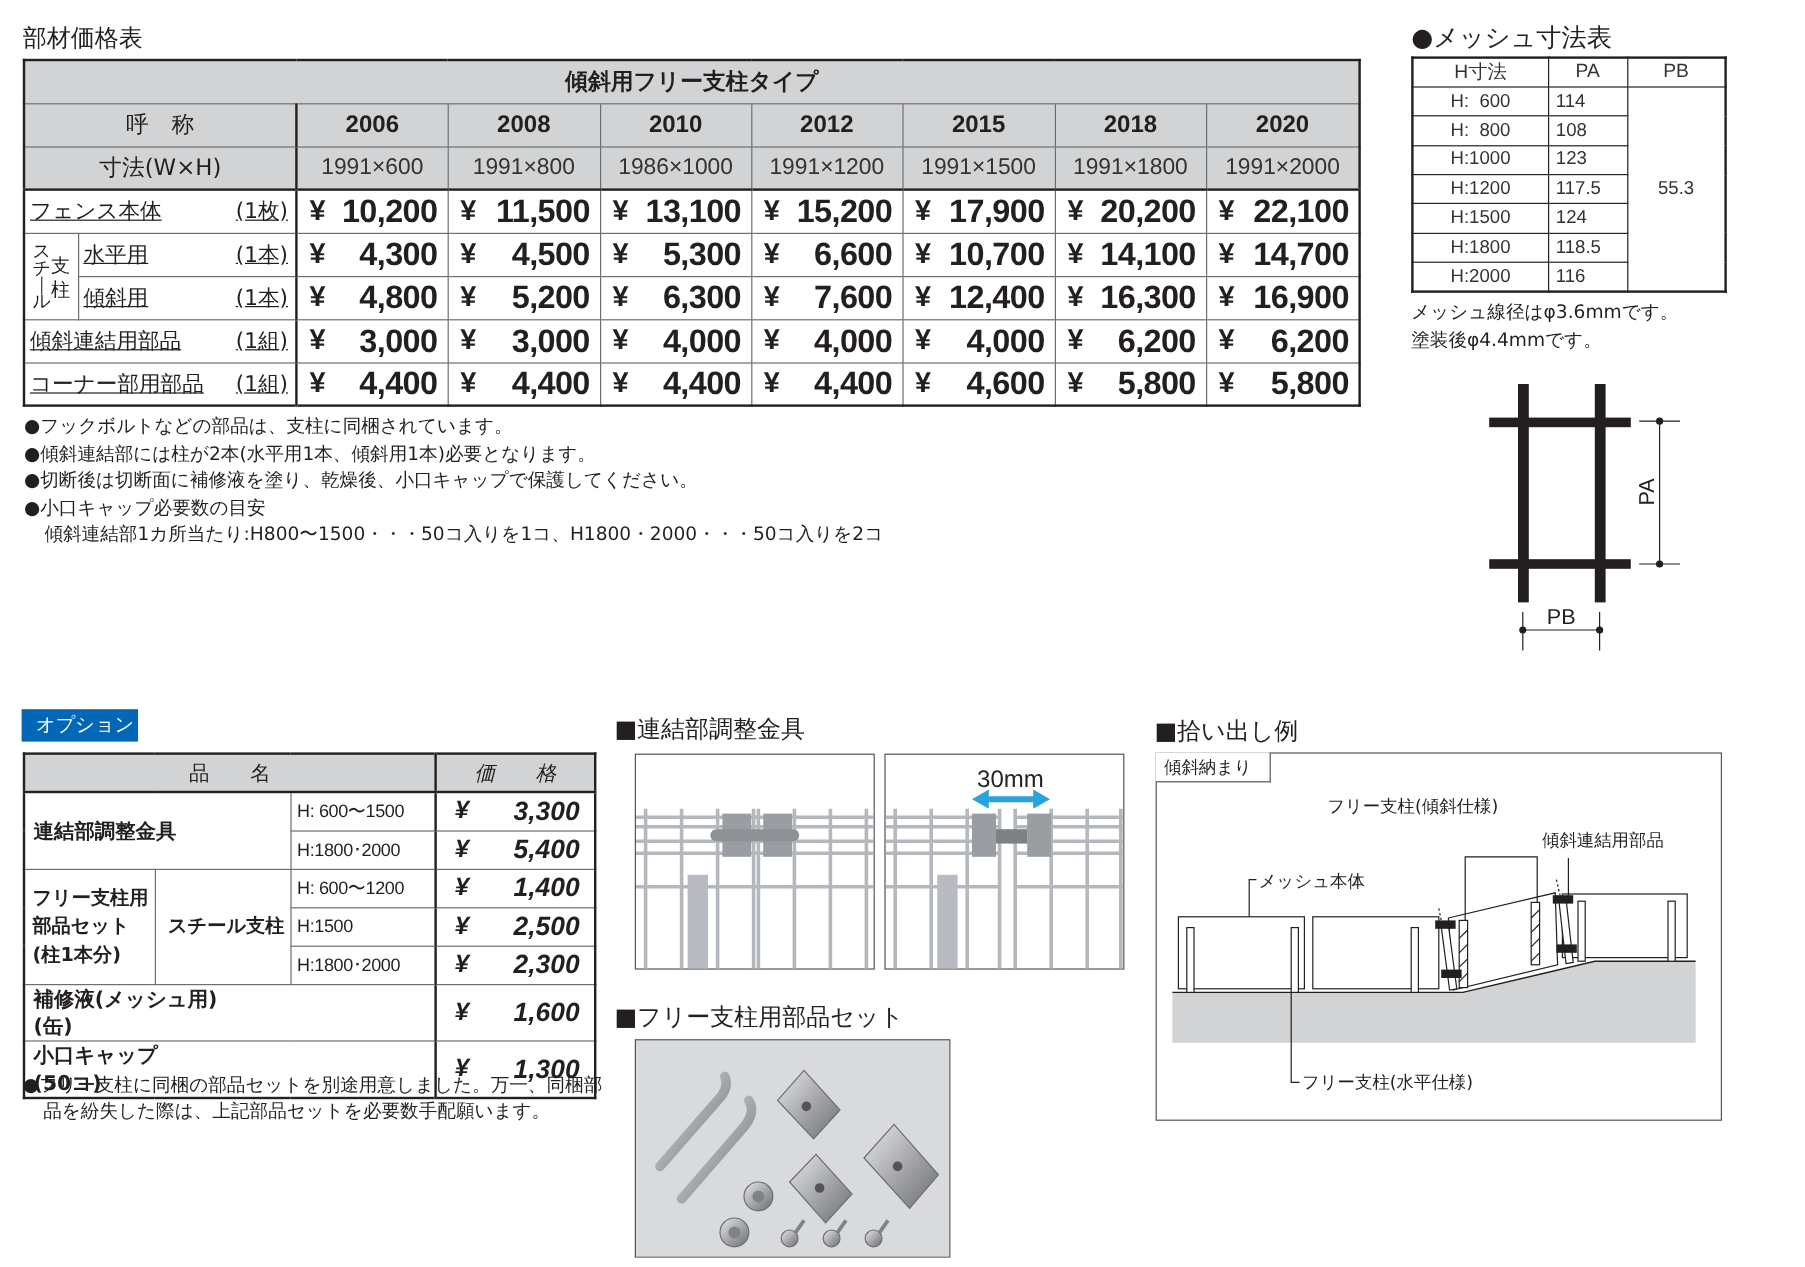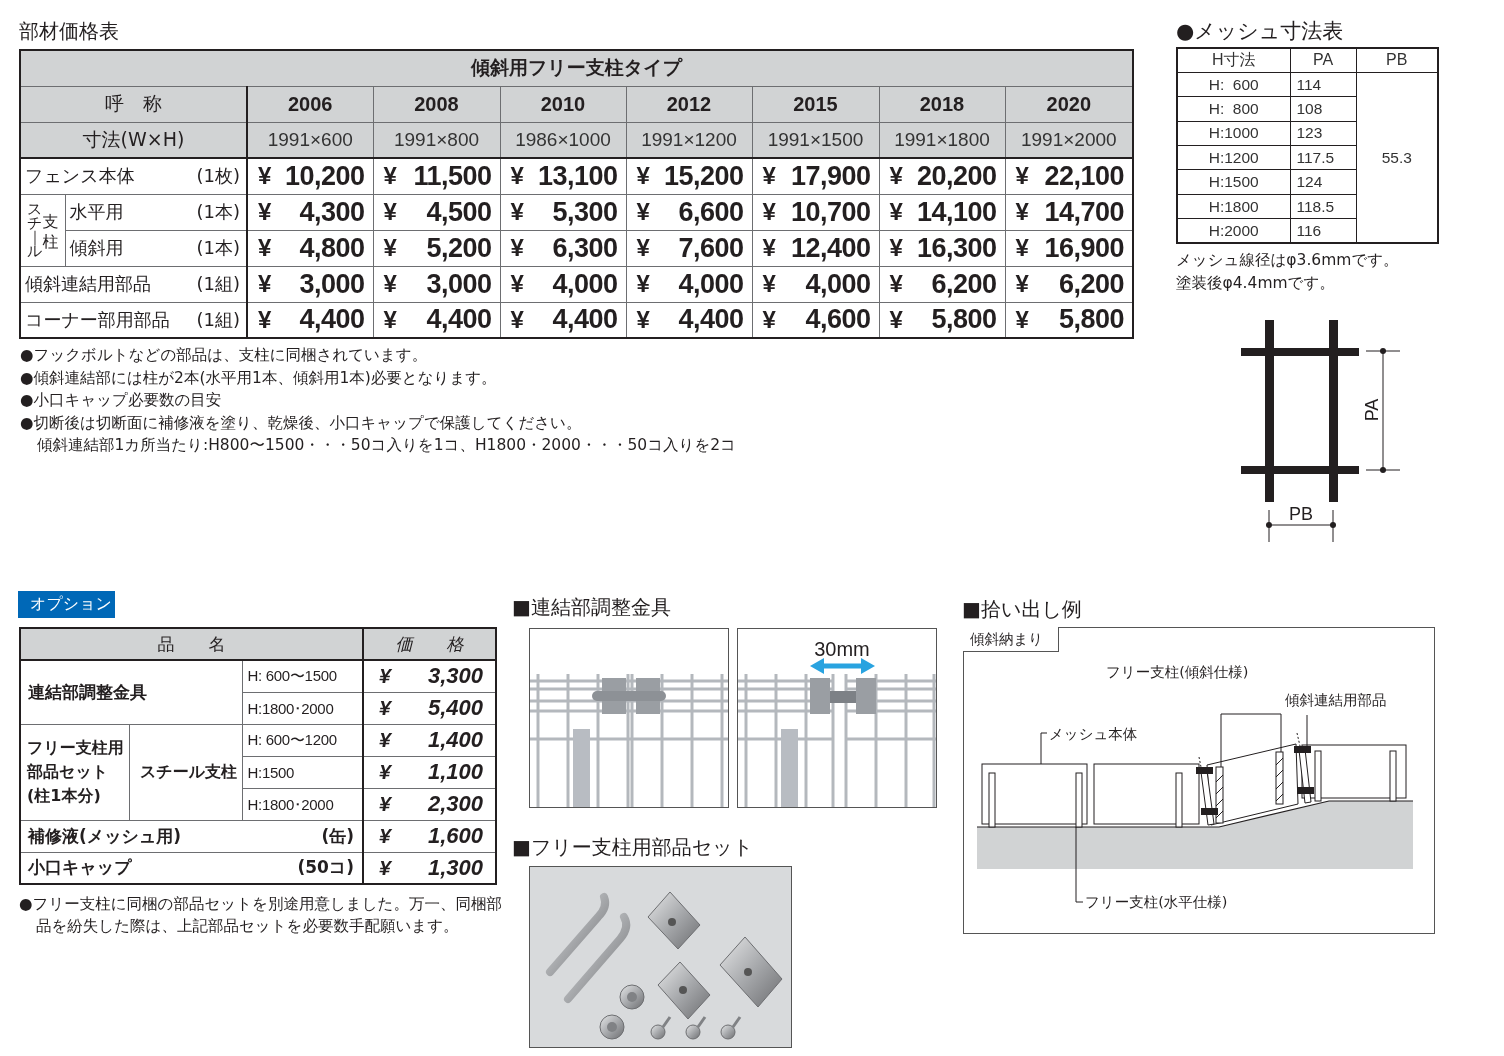--- a/index.html
+++ b/index.html
@@ -12,21 +12,21 @@
   #main-title { left: 19px; top: 18px; font-size: 20px; letter-spacing: 0px; }
   table.price { position: absolute; left: 19px; top: 49px; width: 1113px; border-collapse: collapse; border: 2.5px solid #231f20; table-layout: fixed; }
   table.price td { border: 1px solid #6d6e71; height: 36px; padding: 0; vertical-align: middle; }
   table.price tr.r-type td { height: 36px; font-weight: bold; }
   table.price .gray { background: #d1d3d4; }
   table.price .hdr { text-align: center; font-size: 19px; }
   table.price .year { text-align: center; font-size: 20px; font-weight: bold; font-family: "Liberation Sans", sans-serif; }
   table.price .size { text-align: center; font-size: 19px; font-family: "Liberation Sans", sans-serif; color: #333; font-weight: 300; }
   table.price tr.sep td { border-top: 2.5px solid #231f20; }
   table.price td.labelcol { border-right: 2.5px solid #231f20; }
-  .lbl { display: flex; justify-content: space-between; align-items: center; padding: 0 6px 0 4px; font-size: 18px; white-space: nowrap; }
+  .lbl { display: flex; justify-content: space-between; align-items: center; padding: 0 6px 0 4px; font-size: 18px; white-space: nowrap; text-decoration: underline; }
   .price-cell { display: flex; justify-content: space-between; align-items: center; padding: 0 8px 0 10px; font-family: "Liberation Sans", sans-serif; font-weight: bold; font-size: 27px; letter-spacing: -0.5px; }
   .price-cell .yen { font-size: 24px; }
   .vert { font-size: 16px; line-height: 15px; text-align: center; width: 100%; }
   .vert-wrap { display: flex; justify-content: center; gap: 0px; padding: 0 2px; }
 
   
   .notes { left: 20px; top: 344px; font-size: 15.5px; line-height: 22.5px; }
   .notes .bullet::before { content: "●"; }
   .notes .indent { padding-left: 17px; }
 
@@ -45,21 +45,21 @@
   table.opt td { border: 1px solid #6d6e71; height: 32px; padding: 0; vertical-align: middle; }
   table.opt .gray { background: #d1d3d4; text-align: center; font-size: 17px; }
   table.opt td.pcol { border-left: 2.5px solid #231f20; font-style: italic; }
   table.opt tr.top td { border-bottom: 2.5px solid #231f20; }
   table.opt .nm { font-size: 17px; font-weight: bold; padding-left: 7px; }
   table.opt .spec { font-family: "Liberation Sans", sans-serif; font-size: 15px; padding-left: 5px; letter-spacing: -0.3px; }
   table.opt .multi { font-size: 16px; font-weight: bold; line-height: 24px; padding-left: 6px; }
   table.opt .st { font-size: 16px; font-weight: bold; padding-left: 6px; text-align: center; }
   .opt-price { display: flex; justify-content: space-between; align-items: center; padding: 0 12px 0 15px; font-family: "Liberation Sans", sans-serif; font-weight: bold; font-size: 22px; }
   .opt-price .yen { font-size: 21px; }
-  .row-split { display: flex; justify-content: space-between; padding: 0 8px 0 7px; font-size: 17px; font-weight: bold; }
+  .row-split { display: flex; justify-content: space-between; padding: 0 8px 0 7px; font-size: 17px; font-weight: bold; flex-direction: column; }
   .opt-notes { left: 19px; top: 894px; width: 490px; font-size: 15.5px; line-height: 21.5px; }
   .opt-notes .item { padding-left: 17px; text-indent: -17px; }
   .opt-notes .item::before { content: "●"; }
 
   
   .sec-title { font-size: 20px; }
   .sec-title::before { content: "■"; }
   #conn-title { left: 512px; top: 594px; }
   .photo { border: 1.2px solid #555; background: #fff; overflow: hidden; margin-left: 16px; }
   #photo1 { left: 513px; top: 628px; width: 200px; height: 180px; }
@@ -374,22 +374,22 @@
             <span>5,800</span>
           </div>
         </td>
   </tr>
 </tbody>
   </table>
 
 <div class="abs notes">
   <div class="bullet">フックボルトなどの部品は、支柱に同梱されています。</div>
   <div class="bullet">傾斜連結部には柱が2本(水平用1本、傾斜用1本)必要となります。</div>
+  <div class="bullet">切断後は切断面に補修液を塗り、乾燥後、小口キャップで保護してください。</div>
   <div class="bullet">小口キャップ必要数の目安</div>
-  <div class="bullet">切断後は切断面に補修液を塗り、乾燥後、小口キャップで保護してください。</div>
   <div class="indent">傾斜連結部1カ所当たり:H800〜1500・・・50コ入りを1コ、H1800・2000・・・50コ入りを2コ</div>
 </div>
 
 <div id="mesh-title" class="abs">●メッシュ寸法表</div>
 <table class="mesh">
   <colgroup>
       <col style="width:113px">
       <col style="width:66px">
       <col style="width:82px">
     </colgroup>
@@ -499,21 +499,21 @@
             <span class="yen">¥</span>
             <span>1,400</span>
           </div>
         </td>
   </tr>
   <tr>
     <td class="spec">H:1500</td>
     <td class="pcol">
           <div class="opt-price">
             <span class="yen">¥</span>
-            <span>1,100</span>
+            <span>2,500</span>
           </div>
         </td>
   </tr>
   <tr>
     <td class="spec">H:1800･2000</td>
     <td class="pcol">
           <div class="opt-price">
             <span class="yen">¥</span>
             <span>2,300</span>
           </div>

